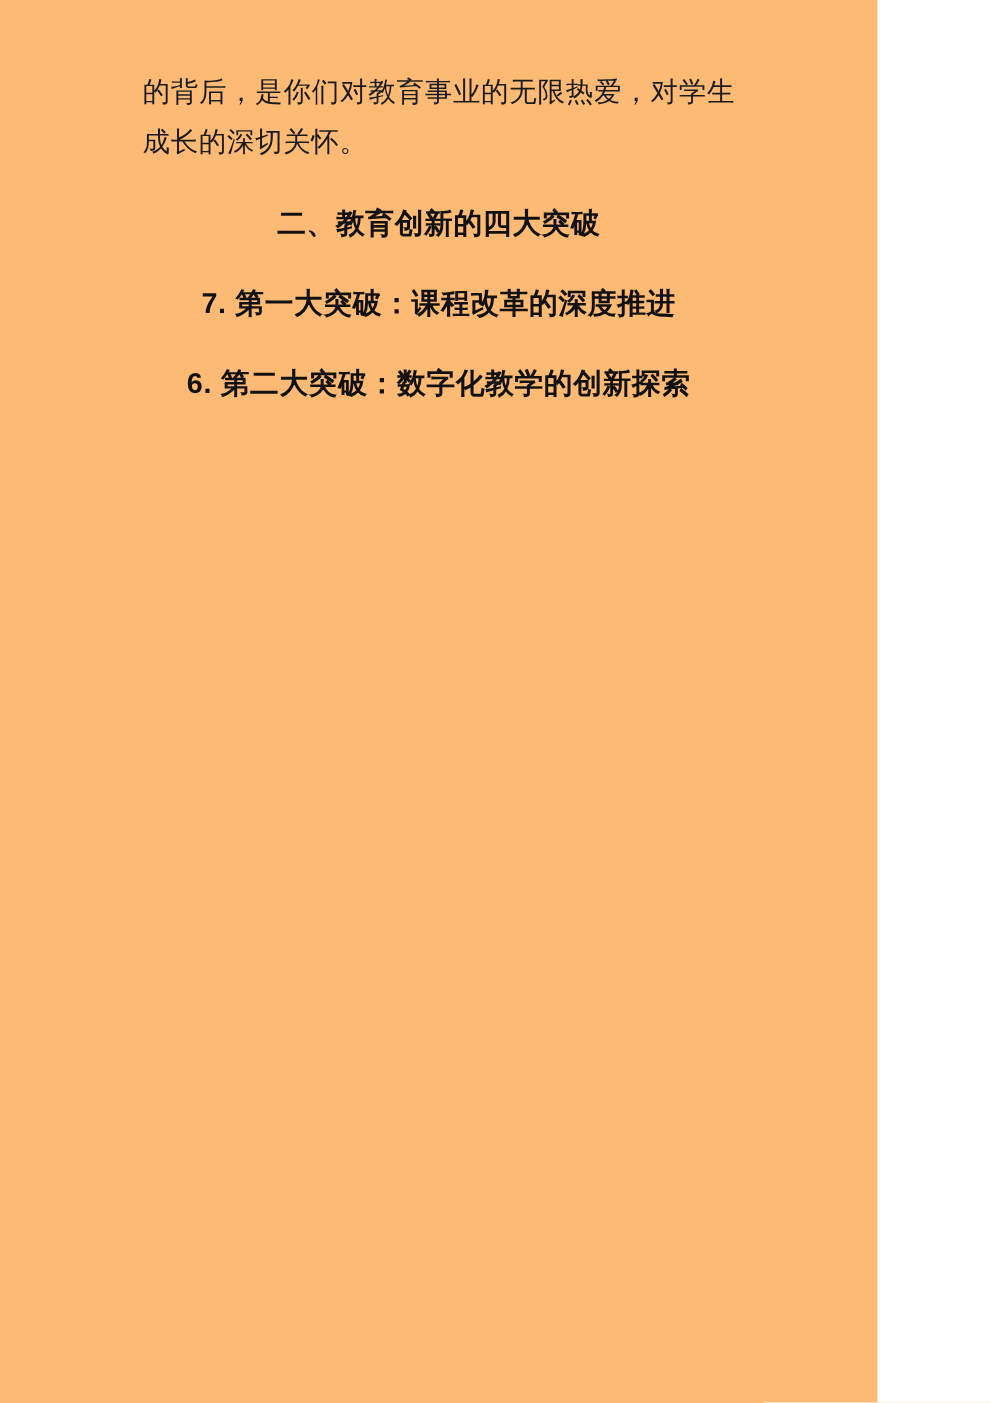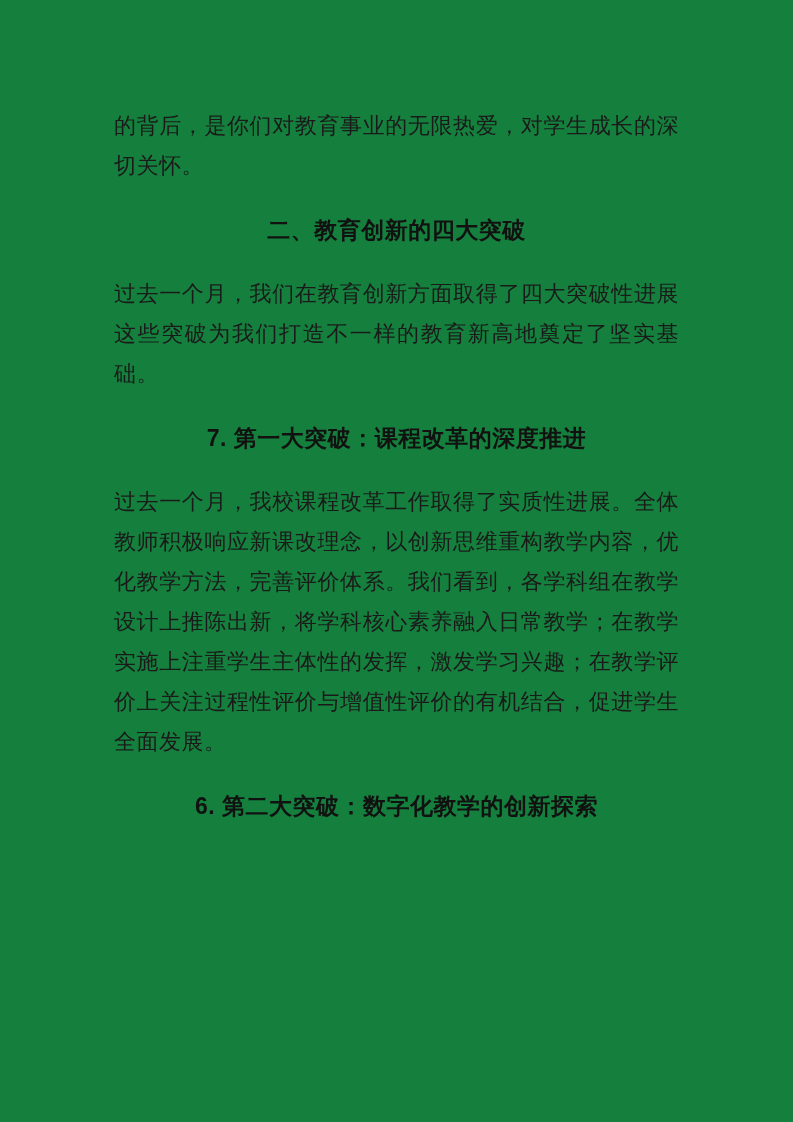--- a/index.html
+++ b/index.html
@@ -8,24 +8,24 @@
     background: #ffffff;
   }
   body {
     width: 793px;
     height: 1122px;
     overflow: hidden;
     font-family: "Liberation Sans", "DejaVu Sans", sans-serif;
   }
   .page {
     box-sizing: border-box;
-    width: 793px;
+    width: 702px;
     height: 1122px;
-    background: #15803d;
-    padding: 106px 114px 40px 114px;
+    background: #fdba74;
+    padding: 54px 114px 40px 114px;
   }
   .doc-paragraph {
     font-size: 22px;
     line-height: 40px;
     color: #1a1a1a;
     margin: 0 0 24px 0;
     text-align: justify;
     letter-spacing: 0.5px;
   }
   .doc-heading {
@@ -39,18 +39,16 @@
   }
   .doc-paragraph:first-child { margin-top: 0; }
 </style>
 </head>
 <body>
 
 <div class="page">
   <div id="doc-body">
       <p class="doc-paragraph">的背后，是你们对教育事业的无限热爱，对学生成长的深切关怀。</p>
       <h2 class="doc-heading">二、教育创新的四大突破</h2>
-      <p class="doc-paragraph">过去一个月，我们在教育创新方面取得了四大突破性进展这些突破为我们打造不一样的教育新高地奠定了坚实基础。</p>
       <h2 class="doc-heading">7. 第一大突破：课程改革的深度推进</h2>
-      <p class="doc-paragraph">过去一个月，我校课程改革工作取得了实质性进展。全体教师积极响应新课改理念，以创新思维重构教学内容，优化教学方法，完善评价体系。我们看到，各学科组在教学设计上推陈出新，将学科核心素养融入日常教学；在教学实施上注重学生主体性的发挥，激发学习兴趣；在教学评价上关注过程性评价与增值性评价的有机结合，促进学生全面发展。</p>
       <h2 class="doc-heading">6. 第二大突破：数字化教学的创新探索</h2>
     </div>
 </div>
 
 </body></html>

